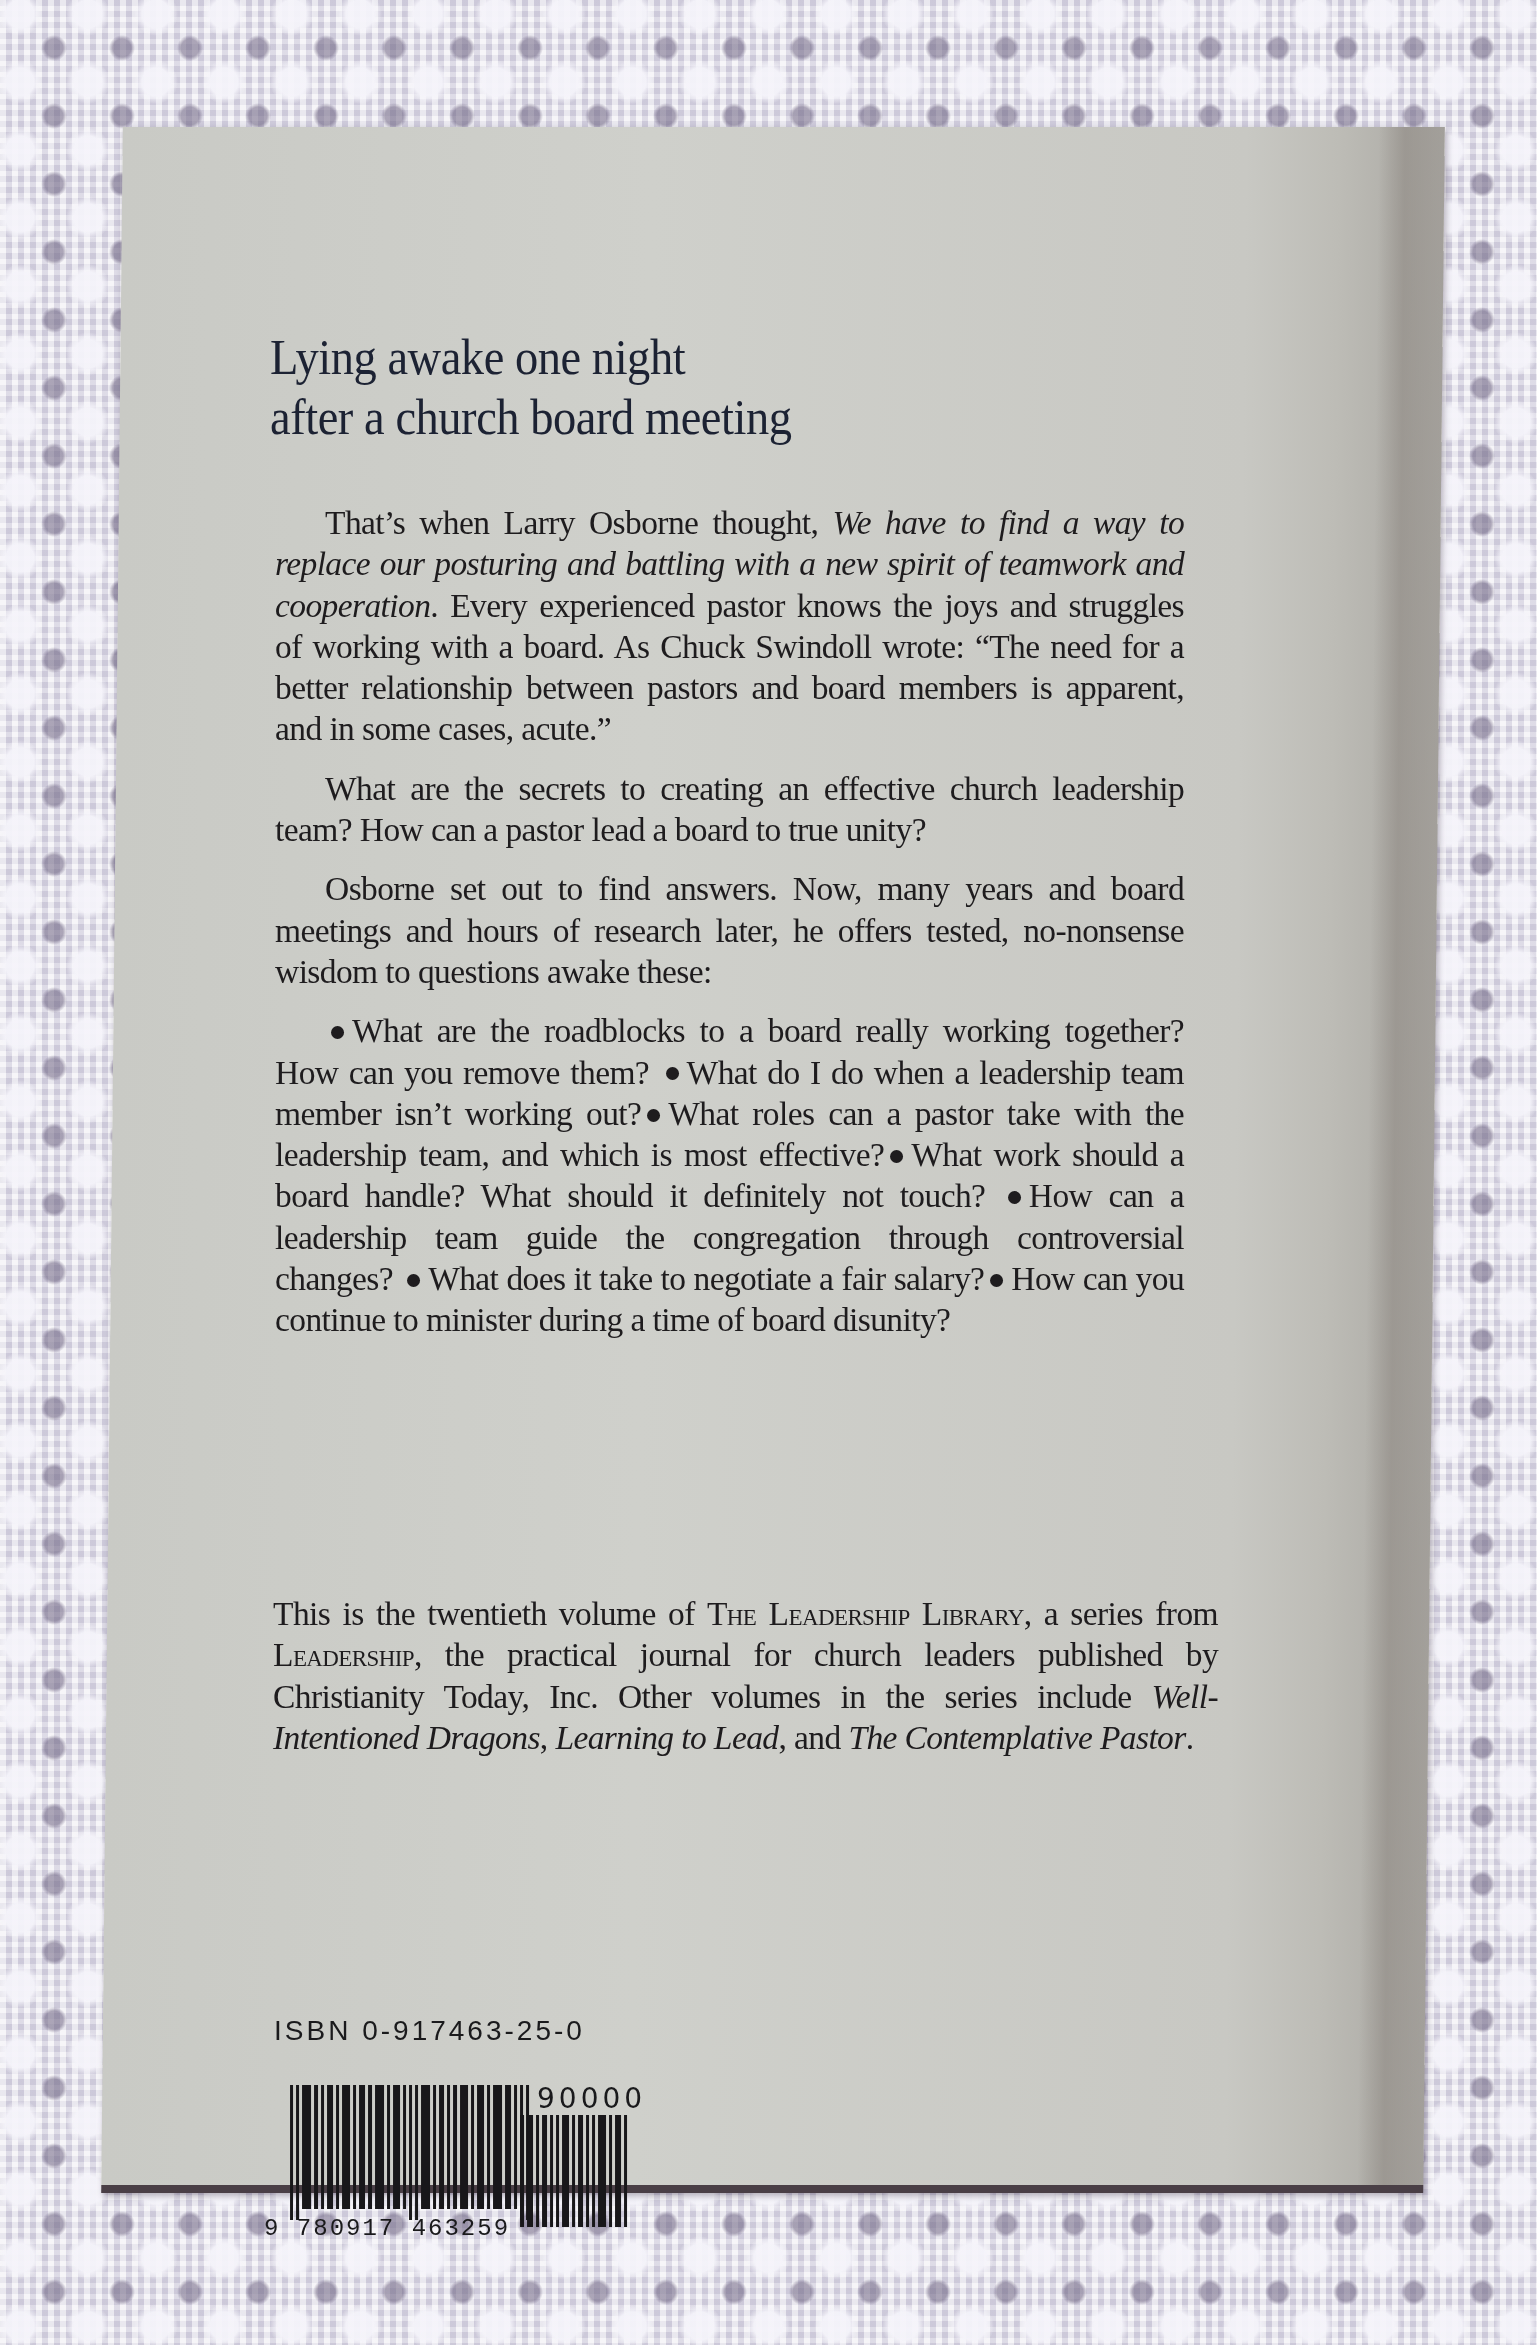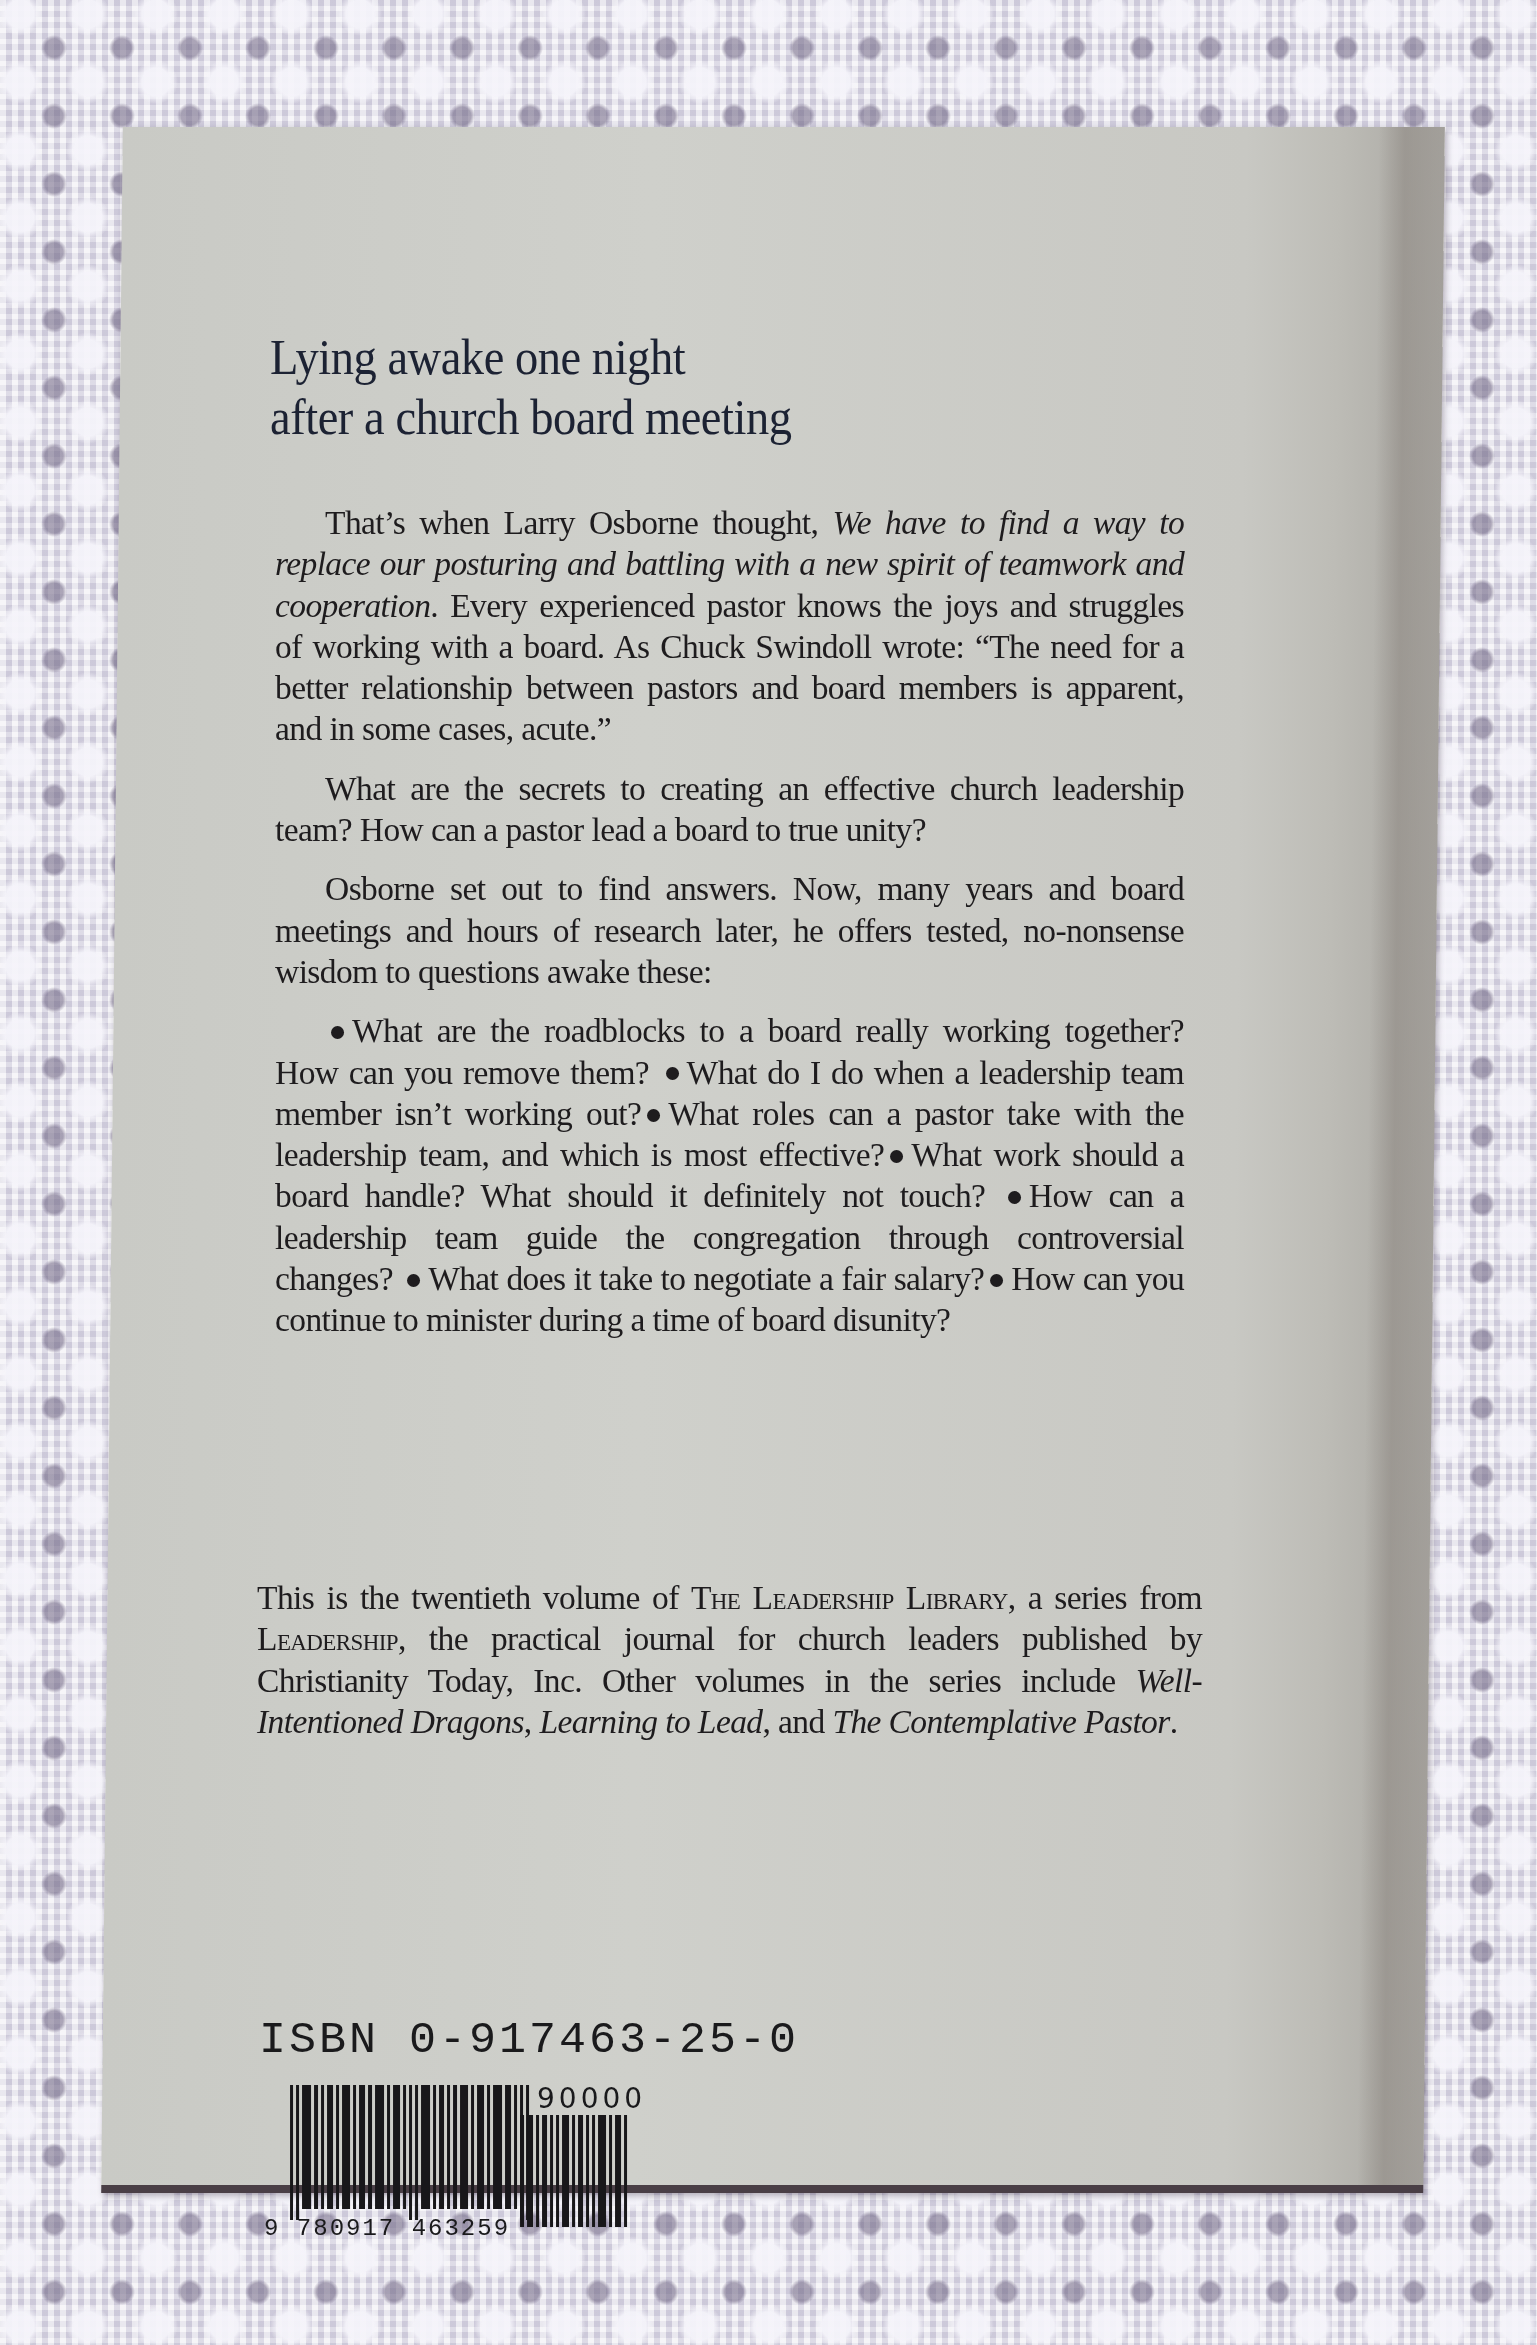--- a/index.html
+++ b/index.html
@@ -97,31 +97,31 @@
     .series {
       position: absolute;
       left: 145px;
       top: 1450px;
       width: 945px;
       color: #1e1c1e;
       font-size: 33.5px;
       line-height: 41.3px;
       text-align: justify;
       letter-spacing: -0.6px;
-      margin: 0;
+      margin: 16px;
     }
     .smallcaps {
       font-variant: small-caps;
     }
     .isbn {
       position: absolute;
-      left: 147px;
+      left: 162px;
       top: 1888px;
-      font-family: Liberation Mono, monospace;
-      font-size: 45px;
+      font-family: Liberation Sans, sans-serif;
+      font-size: 28px;
       color: #1a1a1c;
       letter-spacing: 3px;
     }
     .barcode {
       position: absolute;
       left: 178px;
       top: 1958px;
       width: 340px;
       height: 166px;
       display: flex;

